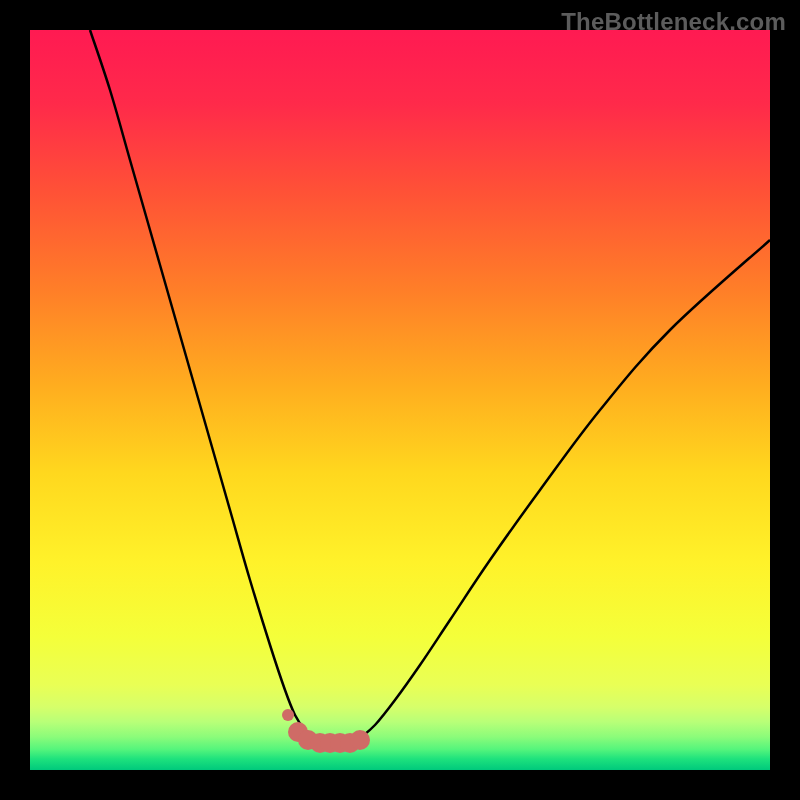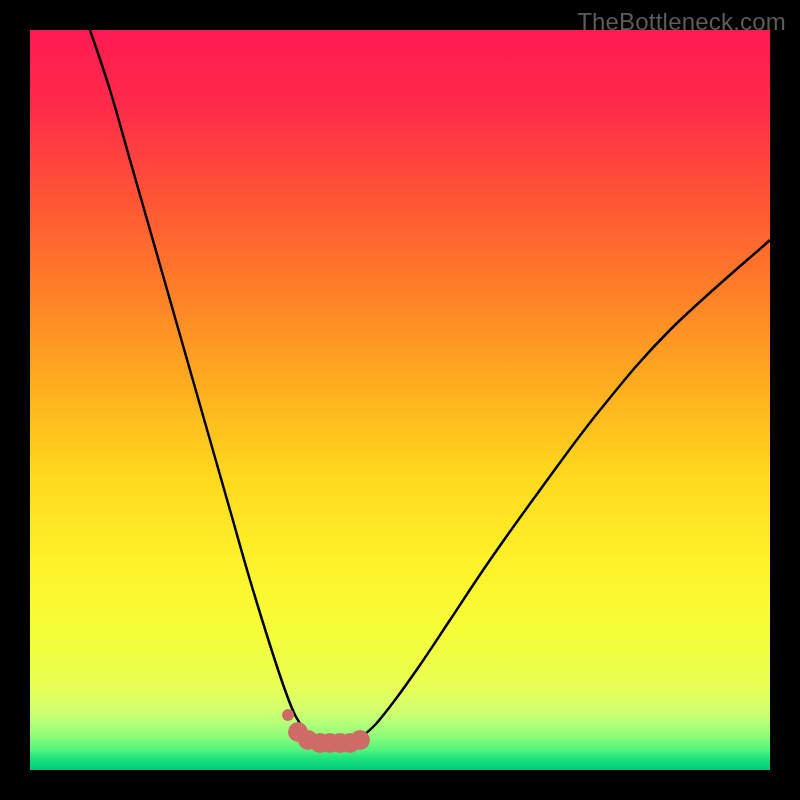--- a/index.html
+++ b/index.html
@@ -22,21 +22,21 @@
   .gradient {
     position: absolute;
     inset: 0;
   }
   .watermark {
     position: absolute;
     top: 8px;
     right: 14px;
     color: #5c5c5c;
     font-size: 24px;
-    font-weight: 400;
+    font-weight: 700;
     letter-spacing: 0.2px;
     margin-left: 44px;
   }
   svg.curves {
     position: absolute;
     inset: 0;
   }
 </style>
 </head>
 <body>

